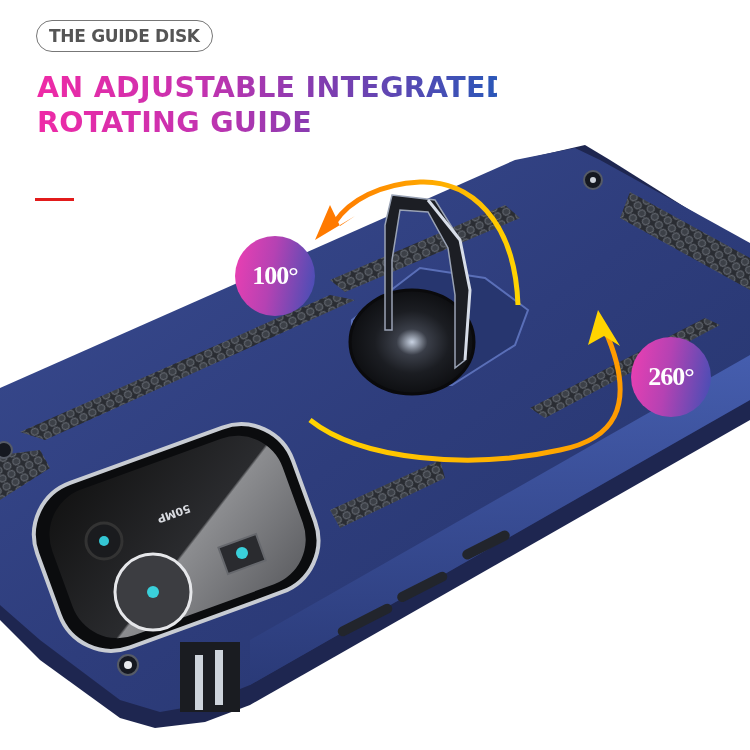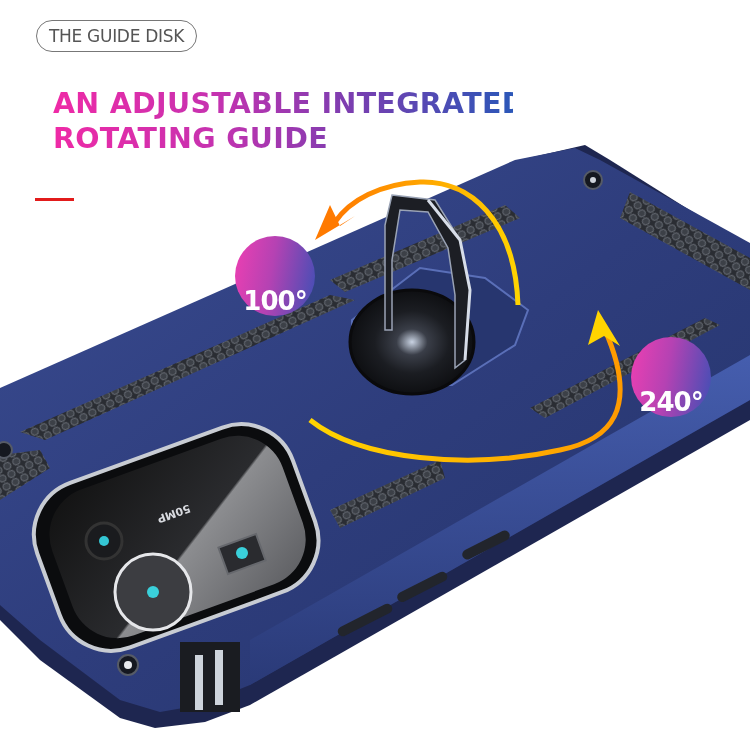--- a/index.html
+++ b/index.html
@@ -1,37 +1,38 @@
 <!DOCTYPE html>
 <html><head>
   <meta charset="utf-8">
   <style>
     html, body { margin:0; padding:0; }
     body { width:750px; height:750px; background:#ffffff; position:relative; overflow:hidden; font-family:"DejaVu Sans", "Liberation Sans", sans-serif; }
     .guide-pill {
       position:absolute; left:36px; top:20px; height:32px; padding:0 12px;
       border:1.5px solid #777; border-radius:17px; box-sizing:border-box;
-      display:flex; align-items:center; color:#555; font-weight:normal; font-size:17px;
+      display:flex; align-items:center; color:#555; font-weight:bold; font-size:17px;
       letter-spacing:-0.3px; background:#fff; z-index:5;
     }
     .headline {
-      position:absolute; left:37px; top:70px; z-index:5; margin:16px;
+      position:absolute; left:37px; top:70px; z-index:5; margin:0;
       font-weight:bold; font-size:28.5px; line-height:35px; letter-spacing:0.3px;
       background:linear-gradient(90deg,#ef2aa6 0%,#c632b0 35%,#7a3eb0 65%,#2b57b8 100%);
       -webkit-background-clip:text; background-clip:text; color:transparent;
       width:460px;
     }
     .headline span { display:block; white-space:nowrap; }
     .red-line { position:absolute; left:35px; top:198px; width:39px; height:3px; background:#e21b1b; z-index:5; }
     .scene { position:absolute; left:0; top:0; width:750px; height:750px; }
     .badge {
-      position:absolute; border-radius:50%; display:flex; align-items:flex-end; justify-content:center;
+      position:absolute; border-radius:50%; display:flex; align-items:center; justify-content:center;
       color:#fff; font-weight:bold; z-index:6; letter-spacing:-1px;
       background:linear-gradient(100deg,#ee3fb2 0%,#b542b3 45%,#3f4fb5 100%);
       box-shadow:0 0 0 0 rgba(0,0,0,0);
+      font-family:Liberation Serif, serif;
     }
     .badge-100 { left:235px; top:236px; width:80px; height:80px; font-size:26px; }
     .badge-360 { left:631px; top:337px; width:80px; height:80px; font-size:26px; }
   </style>
 </head>
 <body>
 
 <div class="guide-pill">
   <span>THE GUIDE DISK</span>
 </div>
@@ -136,14 +137,14 @@
   <g>
     <path d="M310 420 C360 460 470 470 560 450 C610 440 640 410 605 330" fill="none" stroke="url(#arrowGrad2)" stroke-width="5"></path>
     <polygon points="598,310 588,345 604,336 620,346" fill="#ffd400"></polygon>
   </g>
 </svg>
 
 <div class="badge badge-100">
   <span>100°</span>
 </div>
 <div class="badge badge-360">
-  <span>240°</span>
+  <span>260°</span>
 </div>
 
 </body></html>

